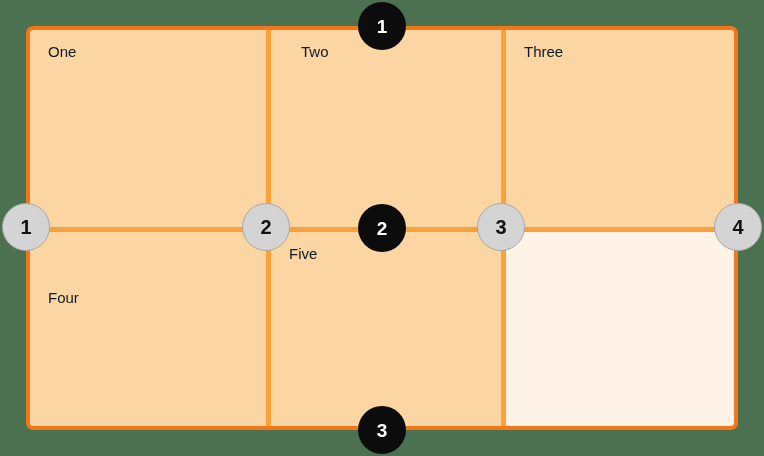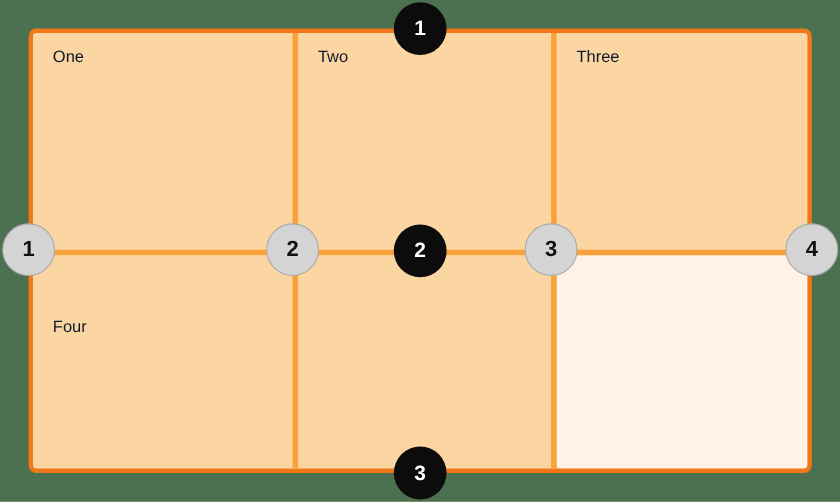--- a/index.html
+++ b/index.html
@@ -111,32 +111,35 @@
 <div id="canvas">
 
   <div class="rail-h" style="left: 500px; top: 225px; width: 240px;"></div>
 
   <div id="grid-frame">
 
     <div class="cell" style="left:0px; top:0px; width:236px; height:197px;">
       <span class="cell-label">One</span>
     </div>
 
-    <div class="cell" style="left:241px; top:0px; width:210px; height:197px;">
+    <div class="cell" style="left:253px; top:0px; width:210px; height:197px;">
       <span class="cell-label">Two</span>
     </div>
 
     <div class="cell" style="left:476px; top:0px; width:228px; height:197px;text-align:right;">
       <span class="cell-label">Three</span>
     </div>
 
     <div class="cell" style="left:0px; top:202px; width:236px; height:225px;margin-top:44px;">
       <span class="cell-label">Four</span>
     </div>
 
+    <div class="cell" style="left:241px; top:202px; width:230px; height:194px;">
+      <span class="cell-label">Five</span>
+    </div>
 
     <div class="cell cell-empty" style="left:476px; top:202px; width:228px; height:194px;">
       <span class="cell-label"></span>
     </div>
 
     <div class="divider-v" style="left:236px;"></div>
     <div class="divider-v" style="left:471px;"></div>
     <div class="divider-h" style="top:197px;"></div>
 
   </div>

